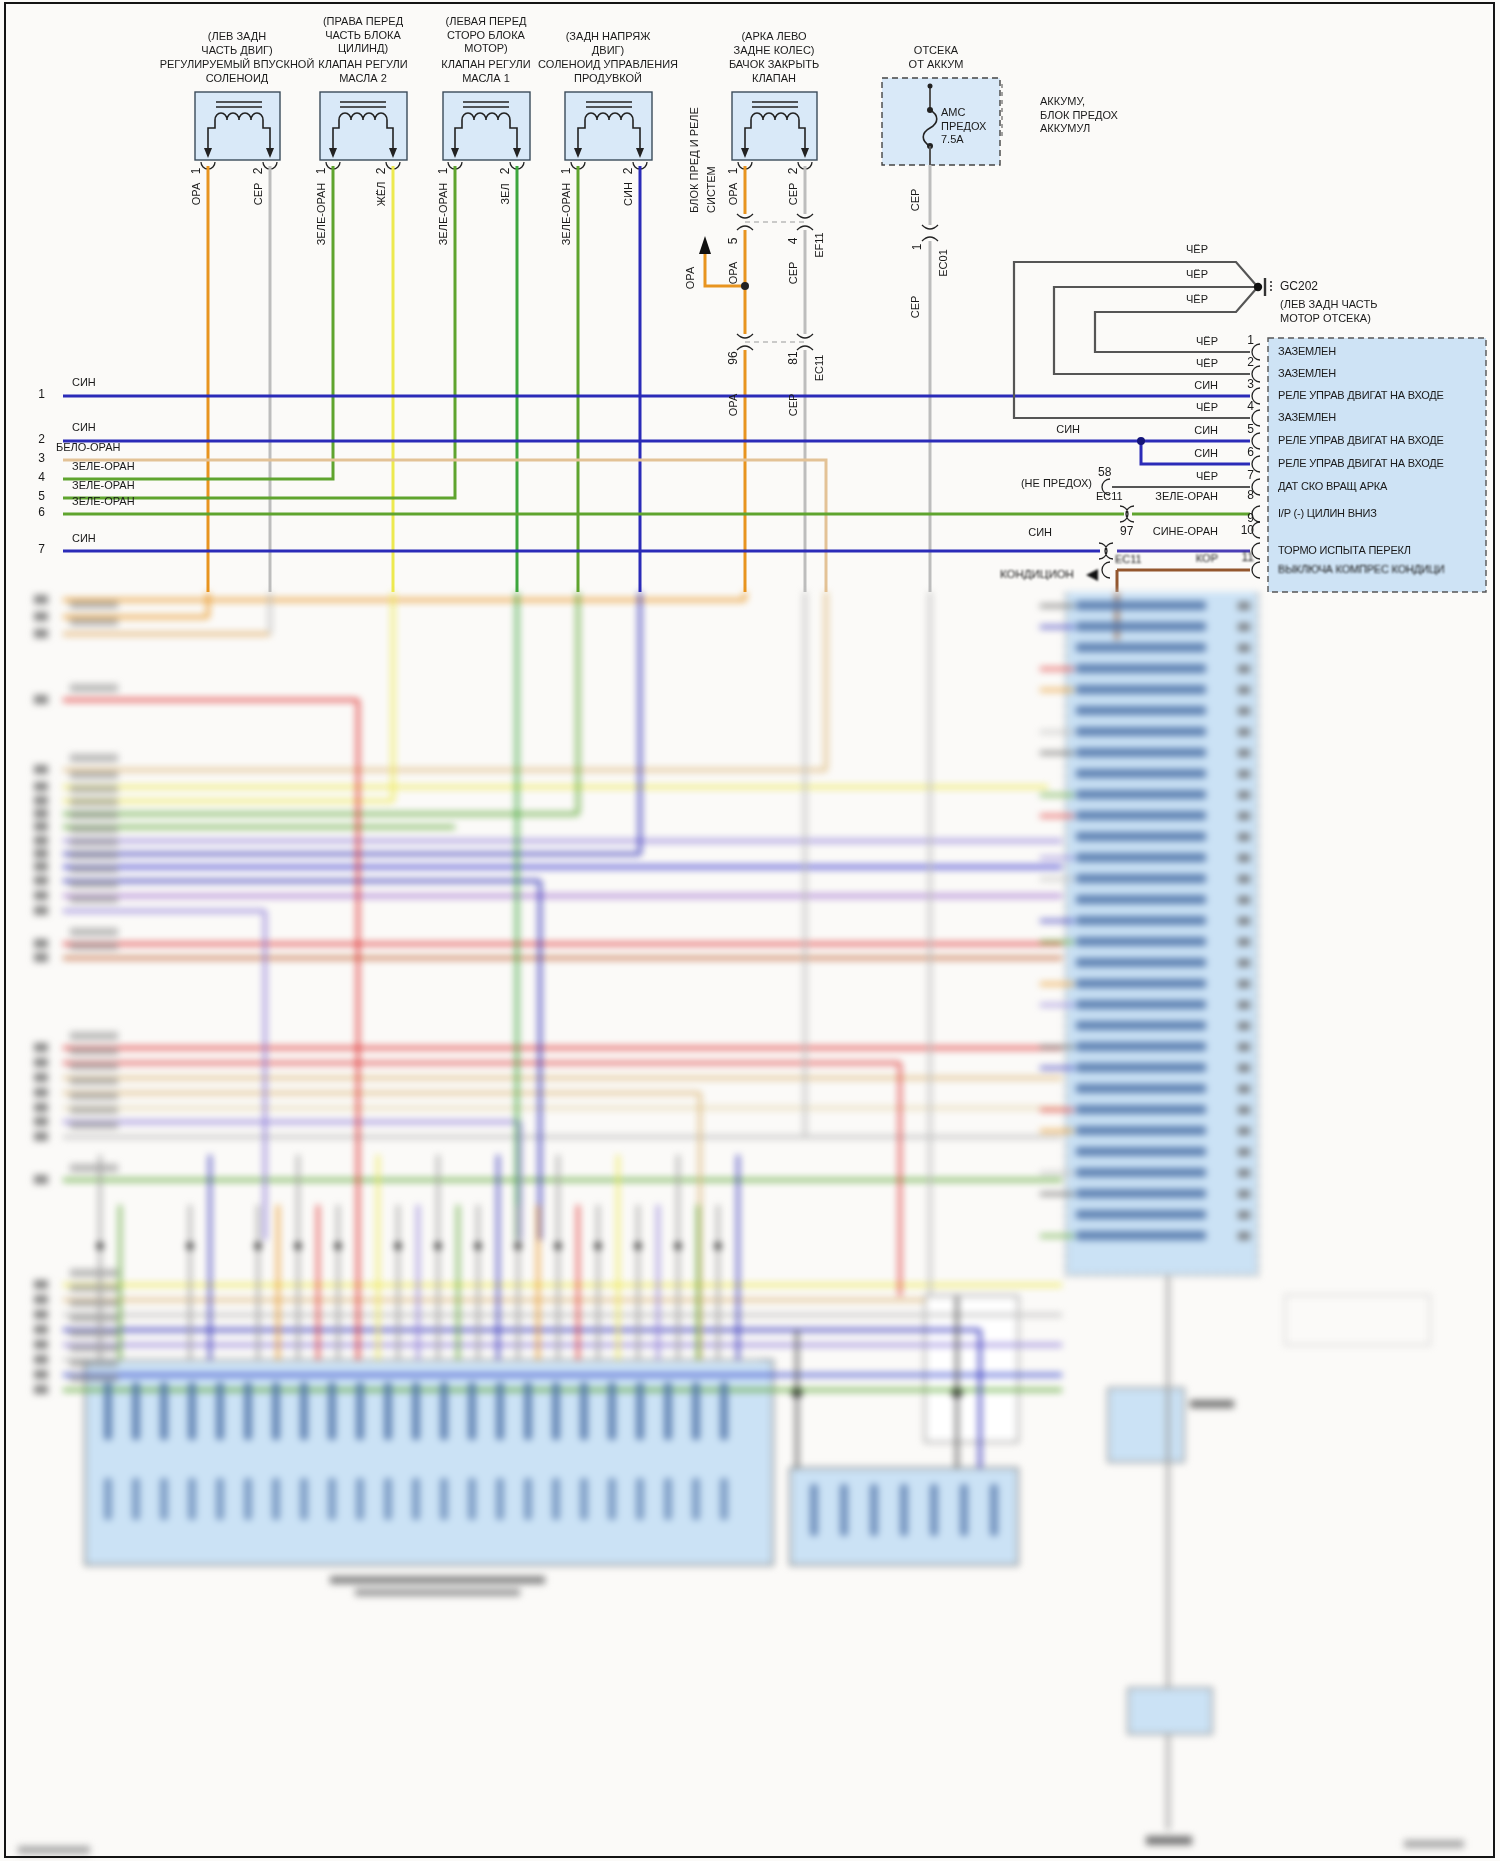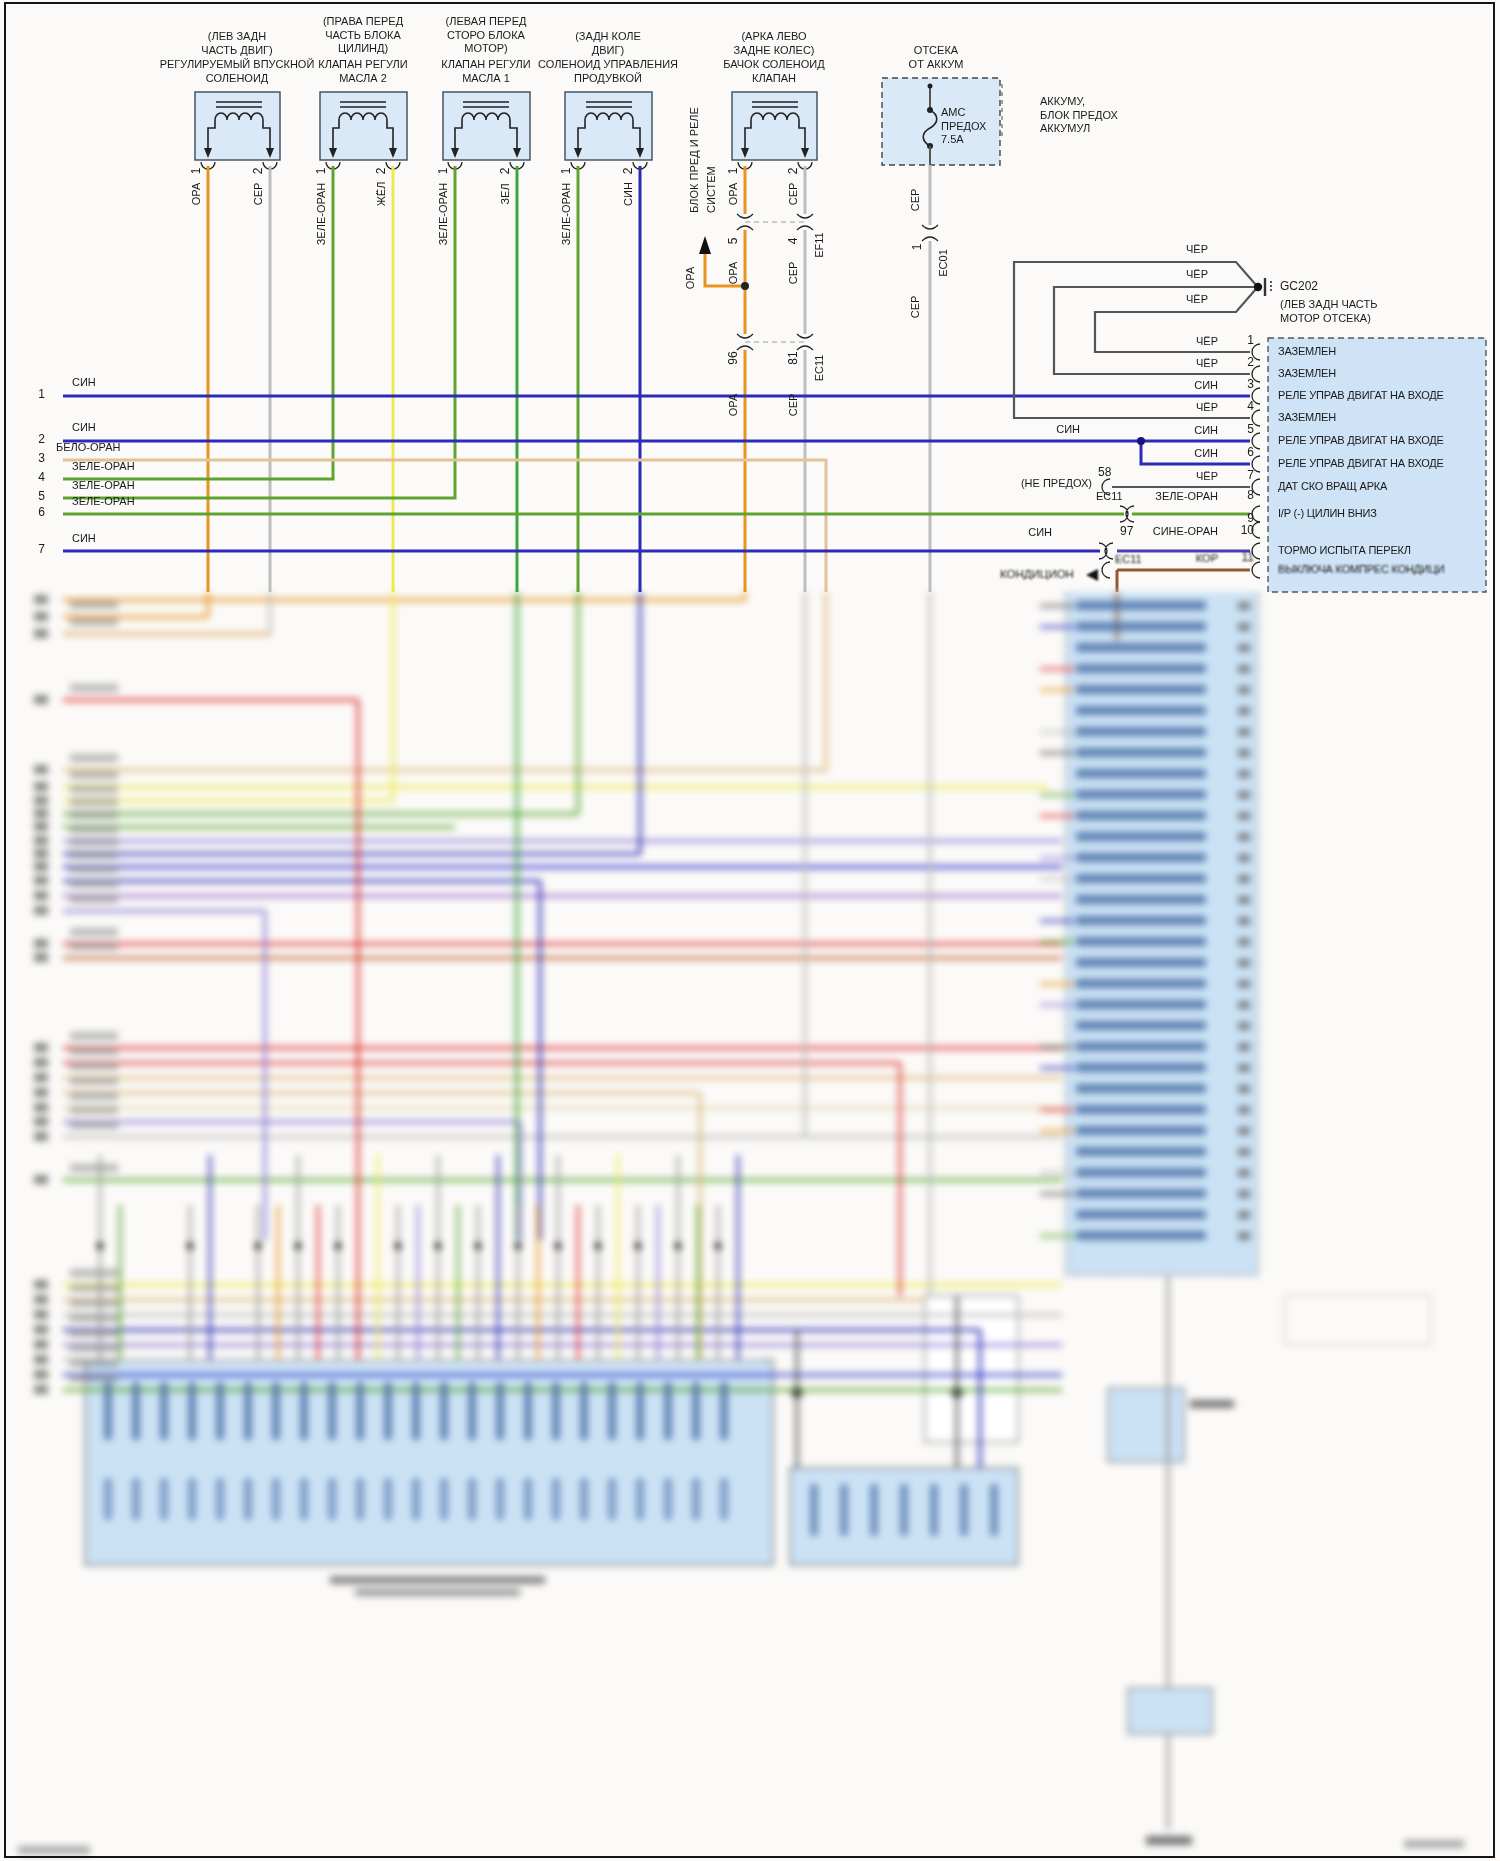--- a/index.html
+++ b/index.html
@@ -190,27 +190,27 @@
   <div class="L C" style="left:363px;top:15px">(ПРАВА ПЕРЕД
 ЧАСТЬ БЛОКА
 ЦИЛИНД)</div>
   <div class="L C" style="left:363px;top:58px">КЛАПАН РЕГУЛИ
 МАСЛА 2</div>
   <div class="L C" style="left:486px;top:15px">(ЛЕВАЯ ПЕРЕД
 СТОРО БЛОКА
 МОТОР)</div>
   <div class="L C" style="left:486px;top:58px">КЛАПАН РЕГУЛИ
 МАСЛА 1</div>
-  <div class="L C" style="left:608px;top:30px">(ЗАДН КОЛЕ
+  <div class="L C" style="left:608px;top:30px">(ЗАДН НАПРЯЖ
 ДВИГ)</div>
   <div class="L C" style="left:608px;top:58px">СОЛЕНОИД УПРАВЛЕНИЯ
 ПРОДУВКОЙ</div>
   <div class="L C" style="left:774px;top:30px">(АРКА ЛЕВО
 ЗАДНЕ КОЛЕС)</div>
-  <div class="L C" style="left:774px;top:58px">БАЧОК СОЛЕНОИД
+  <div class="L C" style="left:774px;top:58px">БАЧОК ЗАКРЫТЬ
 КЛАПАН</div>
 
   <div class="L rot num" style="left:197px;top:171px">1</div>
   <div class="L rot" style="left:197px;top:194px">ОРА</div>
   <div class="L rot num" style="left:259px;top:171px">2</div>
   <div class="L rot" style="left:259px;top:194px">СЕР</div>
   <div class="L rot num" style="left:322px;top:171px">1</div>
   <div class="L rot" style="left:322px;top:214px">ЗЕЛЕ-ОРАН</div>
   <div class="L rot num" style="left:382px;top:171px">2</div>
   <div class="L rot" style="left:382px;top:194px">ЖЁЛ</div>

